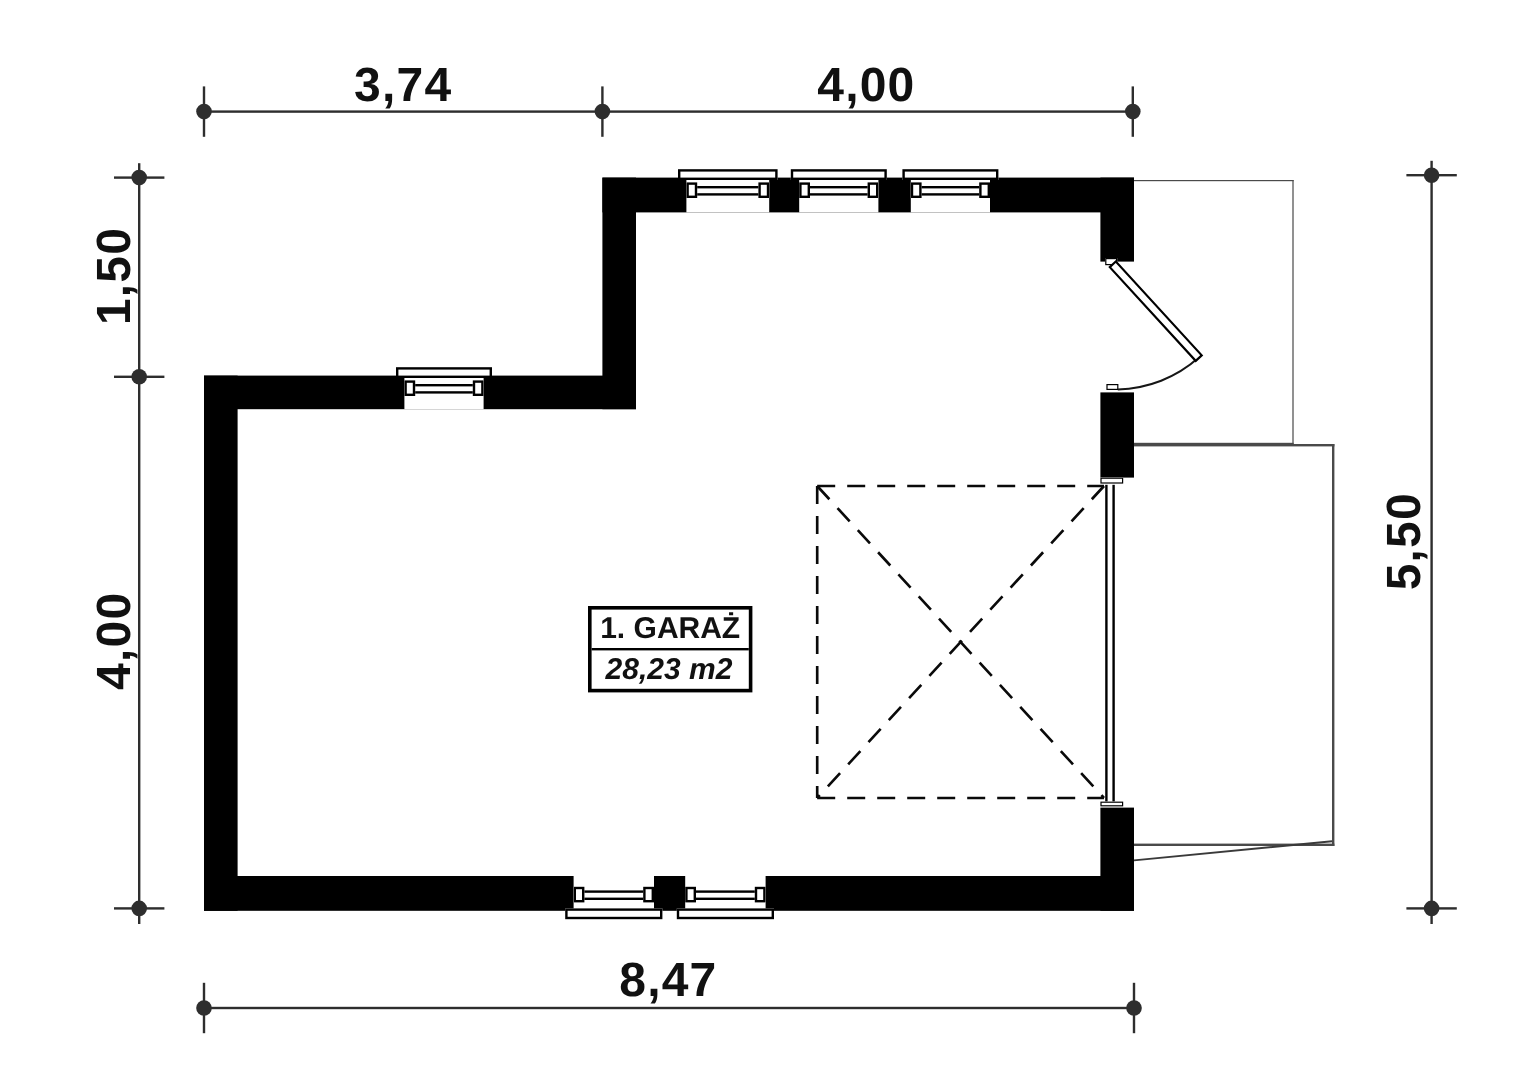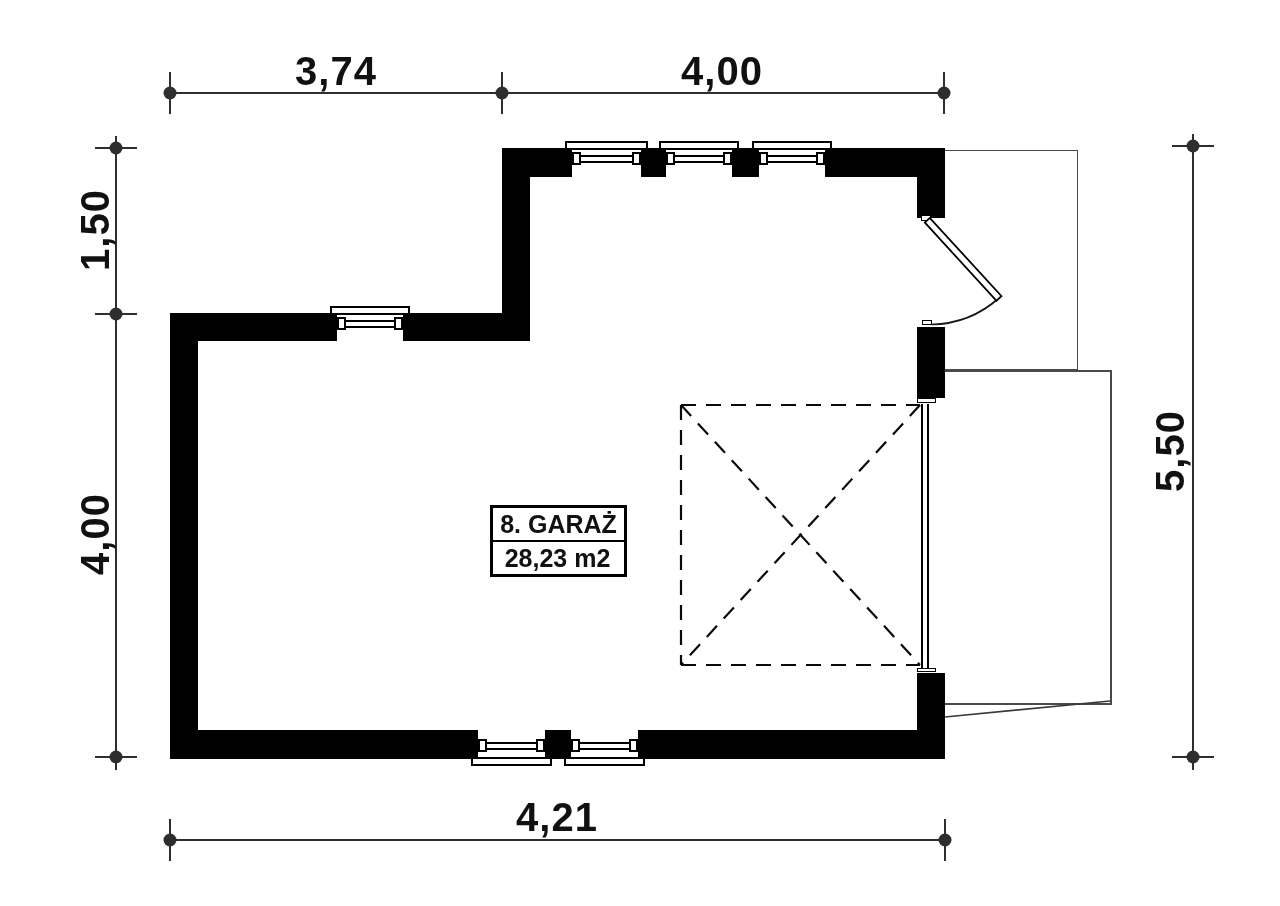--- a/index.html
+++ b/index.html
@@ -30,21 +30,21 @@
   .dimtext.rot{transform:translate(-50%,-50%) rotate(-90deg);}
   .thinrect{position:absolute;background:transparent;}
   .rect-upper{border-top:1.5px solid var(--outline);border-right:1.5px solid var(--outline);border-bottom:1.5px solid var(--outline);}
   .rect-lower{border-top:2px solid var(--outline);border-right:2px solid var(--outline);border-bottom:2px solid var(--outline);}
   .roombox{
     position:absolute;left:490px;top:505px;width:131px;background:var(--background);
     border:3px solid var(--wall);color:var(--text);font-weight:bold;font-size:25px;
     text-align:center;line-height:1;
   }
   .roombox .row1{padding:4px 2px 3px 2px;border-bottom:2.5px solid var(--wall);white-space:nowrap;}
-  .roombox .row2{padding:4px 2px 3px 0;white-space:nowrap;}
+  .roombox .row2{padding:4px 2px 3px 0;white-space:nowrap;font-style:italic;}
   svg .dash{stroke:#0a0a0a;stroke-width:2.2;stroke-dasharray:15 10;fill:none;}
 </style>
 </head>
 <body>
 
 <div id="canvas">
 
   <div class="thinrect rect-upper" style="left:945px;top:150px;width:132px;height:218px;"></div>
   <div class="thinrect rect-lower" style="left:945px;top:370px;width:165px;height:331px;"></div>
 
@@ -115,40 +115,40 @@
     <g>
       <path d="M 999 298 A 104.5 104.5 0 0 1 931.5 324.5" fill="none" stroke="#161616" stroke-width="1.7"></path>
       <g transform="rotate(47.5 928 221)">
         <rect x="927" y="217.6" width="106" height="6.8" fill="#ffffff" stroke="#000000" stroke-width="1.8"></rect>
       </g>
     </g>
     <line x1="945" y1="717" x2="1110" y2="701" stroke="#3a3a3a" stroke-width="1.6"></line>
   </svg>
 
   <div class="roombox">
-    <div class="row1">8. GARAŻ</div>
+    <div class="row1">1. GARAŻ</div>
     <div class="row2">28,23 m2</div>
   </div>
 
   <div class="dimline" style="left:170px;top:92px;width:774px;height:2px;"></div>
   <div class="tickv" style="left:170px;top:93px;"></div>
   <div class="tickv" style="left:502px;top:93px;"></div>
   <div class="tickv" style="left:944px;top:93px;"></div>
   <div class="dot" style="left:170px;top:93px;"></div>
   <div class="dot" style="left:502px;top:93px;"></div>
   <div class="dot" style="left:944px;top:93px;"></div>
   <div class="dimtext" style="left:336px;top:71px;">3,74</div>
   <div class="dimtext" style="left:722px;top:71px;">4,00</div>
 
   <div class="dimline" style="left:170px;top:839px;width:775px;height:2px;"></div>
   <div class="tickv" style="left:170px;top:840px;"></div>
   <div class="tickv" style="left:945px;top:840px;"></div>
   <div class="dot" style="left:170px;top:840px;"></div>
   <div class="dot" style="left:945px;top:840px;"></div>
-  <div class="dimtext" style="left:557px;top:817px;">4,21</div>
+  <div class="dimtext" style="left:557px;top:817px;">8,47</div>
 
   <div class="dimline" style="left:115px;top:136px;width:2px;height:634px;"></div>
   <div class="tickh" style="left:116px;top:148px;"></div>
   <div class="tickh" style="left:116px;top:314px;"></div>
   <div class="tickh" style="left:116px;top:757px;"></div>
   <div class="dot" style="left:116px;top:148px;"></div>
   <div class="dot" style="left:116px;top:314px;"></div>
   <div class="dot" style="left:116px;top:757px;"></div>
   <div class="dimtext rot" style="left:95px;top:230px;">1,50</div>
   <div class="dimtext rot" style="left:95px;top:534px;">4,00</div>

